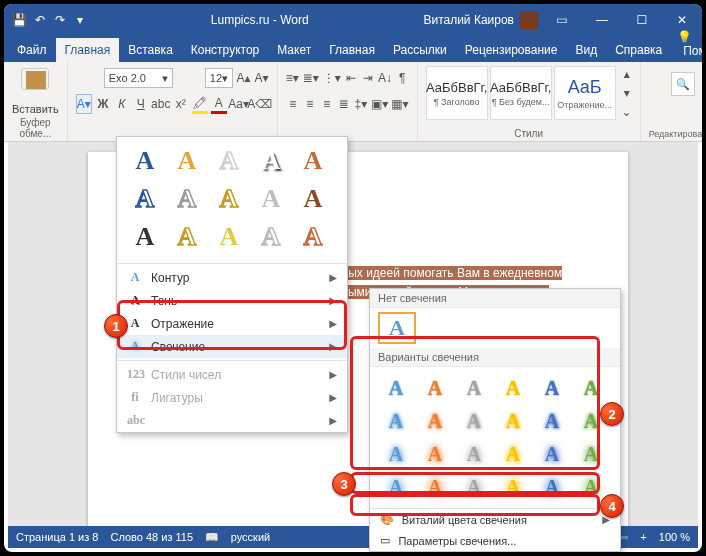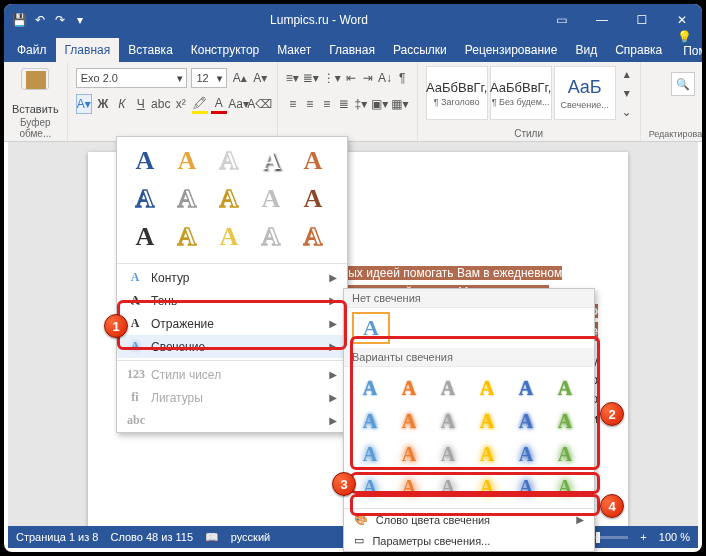--- a/index.html
+++ b/index.html
@@ -29,21 +29,21 @@
   .rgroup { border-right: 1px solid #e1e1e1; padding: 4px 8px 2px; display: flex; flex-direction: column; }
   .rgroup .label { text-align: center; font-size: 10px; color: #666; margin-top: auto; padding-top: 2px; }
   .clip { width: 78px; align-items: center; }
   .clip .pasteicon { width: 28px; height: 30px; background: linear-gradient(#c0924a,#c0924a) 4px 2px/20px 26px no-repeat, #f3f2f1; border: 1px solid #ccc; border-radius: 3px; margin-top: 2px;}
   .fontgrp { width: 210px; }
   .pargrp { width: 140px; }
   .stylegrp { flex: 1; }
   .editgrp { width: 90px; align-items:center; }
   .row1 { display: flex; gap: 4px; align-items: center; height: 24px; }
   .row2 { display: flex; gap: 3px; align-items: center; height: 24px; margin-top: 2px;}
-  .combo { height: 20px; border: 1px solid #bbb; background: #fff; font-size: 11px; padding: 1px 4px; display: flex; align-items: center; justify-content: space-between; }
+  .combo { height: 20px; border: 1px solid #bbb; background: #fff; font-size: 11px; padding: 1px 4px; display: flex; align-items: center; justify-content: space-between; margin-left: 28px; }
   .combo.font { width: 120px; }
   .combo.size { width: 38px; }
   .ibtn { width: 18px; height: 20px; display: flex; align-items:center; justify-content:center; cursor:pointer; color:#555; font-size:12px;}
   .stylebox { display:flex; gap:2px; height:54px; }
   .sbox { width:62px; border:1px solid #ddd; background:#fff; display:flex; flex-direction:column; align-items:center; justify-content:center; font-size:9px; color:#666; cursor:pointer;}
   .sbox .big { font-size:13px; color:#333; margin-bottom:2px;}
   .editicon { width:24px;height:24px; border:1px solid #ccc; background:#fff; margin-top:6px;}
 
   
   .doc { position: absolute; top: 138px; left: 4px; right: 4px; bottom: 26px; background: #e6e6e6; overflow: hidden; }
@@ -54,21 +54,21 @@
   .fxmenu { position:absolute; top:132px; left:112px; width:232px; background:#fff; border:1px solid #c8c8c8; box-shadow: 2px 3px 6px rgba(0,0,0,.25); z-index:5; font-size:12px; color:#333;}
   .fxgrid { display:grid; grid-template-columns: repeat(5,40px); grid-auto-rows:36px; gap:2px; padding:6px 8px;}
   .fxcell { display:flex; align-items:center; justify-content:center; cursor:pointer; font-family: Georgia, serif; font-size:26px; font-weight:bold;}
   .fxmenu .sep { height:1px; background:#e1e1e1; margin: 2px 0;}
   .mitem { display:flex; align-items:center; gap:8px; padding:4px 10px; cursor:pointer; position:relative;}
   .mitem .arrow { margin-left:auto; color:#666; font-size:10px;}
   .mitem .ico { width:16px; text-align:center; font-family:Georgia,serif; font-weight:bold;}
   .mitem.disabled { color:#aaa; }
 
   
-  .glowmenu { position:absolute; top:284px; left:339px; width:252px; background:#fff; border:1px solid #c8c8c8; box-shadow:2px 3px 6px rgba(0,0,0,.25); z-index:6; font-size:11px; color:#333;}
+  .glowmenu { position:absolute; top:284px; left:365px; width:252px; background:#fff; border:1px solid #c8c8c8; box-shadow:2px 3px 6px rgba(0,0,0,.25); z-index:6; font-size:11px; color:#333;}
   .ghdr { padding:3px 8px; color:#666; background:#f4f4f4; border-bottom:1px solid #eaeaea;}
   .gnone { padding:4px 8px; }
   .gnone .nbox { width:38px;height:32px; border:2px solid #f2a63a; display:flex;align-items:center;justify-content:center; font-family:Georgia,serif; font-size:22px; font-weight:bold; color:#5b9bd5; cursor:pointer;}
   .ggrid { display:grid; grid-template-columns: repeat(6,36px); grid-auto-rows:30px; gap:3px; padding:6px 8px;}
   .gcell { display:flex;align-items:center;justify-content:center; font-family:Georgia,serif; font-size:20px; font-weight:bold; cursor:pointer;}
   .gitem { display:flex; align-items:center; gap:8px; padding:4px 10px; cursor:pointer;}
   .gitem .arrow { margin-left:auto; color:#666; font-size:10px;}
 
   
   .redbox { position:absolute; border:3px solid #e02020; border-radius:6px; z-index:9; pointer-events:none;}
@@ -85,20 +85,24 @@
 <div class="frame">
 
 <div class="titlebar">
   <div class="qa">
     <span>💾</span>
     <span>↶</span>
     <span>↷</span>
     <span>▾</span>
   </div>
   <div class="title">Lumpics.ru - Word</div>
+  <div class="user">
+    <span>Виталий Каиров</span>
+    <span class="avatar"></span>
+  </div>
   <div class="winbtns">
     <span>▭</span>
     <span>—</span>
     <span>☐</span>
     <span>✕</span>
   </div>
 </div>
 
 <div class="tabs">
   <div class="tab">Файл</div>
@@ -181,21 +185,21 @@
       <div class="sbox">
             <div class="big">АаБбВвГг,</div>
             <div>¶ Заголово</div>
           </div>
       <div class="sbox">
             <div class="big">АаБбВвГг,</div>
             <div>¶ Без будем...</div>
           </div>
       <div class="sbox">
             <div class="big" style="font-size:18px;color:#2b579a">АаБ</div>
-            <div>Свечение...</div>
+            <div>Отражение...</div>
           </div>
       <div style="width:14px;display:flex;flex-direction:column;justify-content:center;gap:2px">
         <span class="ibtn">▴</span>
         <span class="ibtn">▾</span>
         <span class="ibtn">⌄</span>
       </div>
     </div>
     <div class="label">Стили</div>
   </div>
   <div class="rgroup editgrp">
@@ -305,21 +309,21 @@
         <div class="gcell" style="color: rgb(91, 155, 213); text-shadow: rgb(91, 155, 213) 0px 0px 11px, rgb(91, 155, 213) 0px 0px 7px;">A</div>
         <div class="gcell" style="color: rgb(237, 125, 49); text-shadow: rgb(237, 125, 49) 0px 0px 11px, rgb(237, 125, 49) 0px 0px 7px;">A</div>
         <div class="gcell" style="color: rgb(165, 165, 165); text-shadow: rgb(165, 165, 165) 0px 0px 11px, rgb(165, 165, 165) 0px 0px 7px;">A</div>
         <div class="gcell" style="color: rgb(255, 192, 0); text-shadow: rgb(255, 192, 0) 0px 0px 11px, rgb(255, 192, 0) 0px 0px 7px;">A</div>
         <div class="gcell" style="color: rgb(68, 114, 196); text-shadow: rgb(68, 114, 196) 0px 0px 11px, rgb(68, 114, 196) 0px 0px 7px;">A</div>
         <div class="gcell" style="color: rgb(112, 173, 71); text-shadow: rgb(112, 173, 71) 0px 0px 11px, rgb(112, 173, 71) 0px 0px 7px;">A</div>
       </div>
   <div class="sep" style="height:1px;background:#e1e1e1"></div>
   <div class="gitem">
         <span>🎨</span>
-        <span>Слово цвета свечения</span>
+        <span>Виталий цвета свечения</span>
         <span class="arrow">▶</span>
       </div>
   <div class="gitem">
         <span>▭</span>
         <span>Параметры свечения...</span>
       </div>
 </div>
 
 <div class="redbox" style="top:296px; left:113px; width:230px; height:50px"></div>
 <div class="redbox" style="top:332px; left:346px; width:250px; height:134px"></div>

